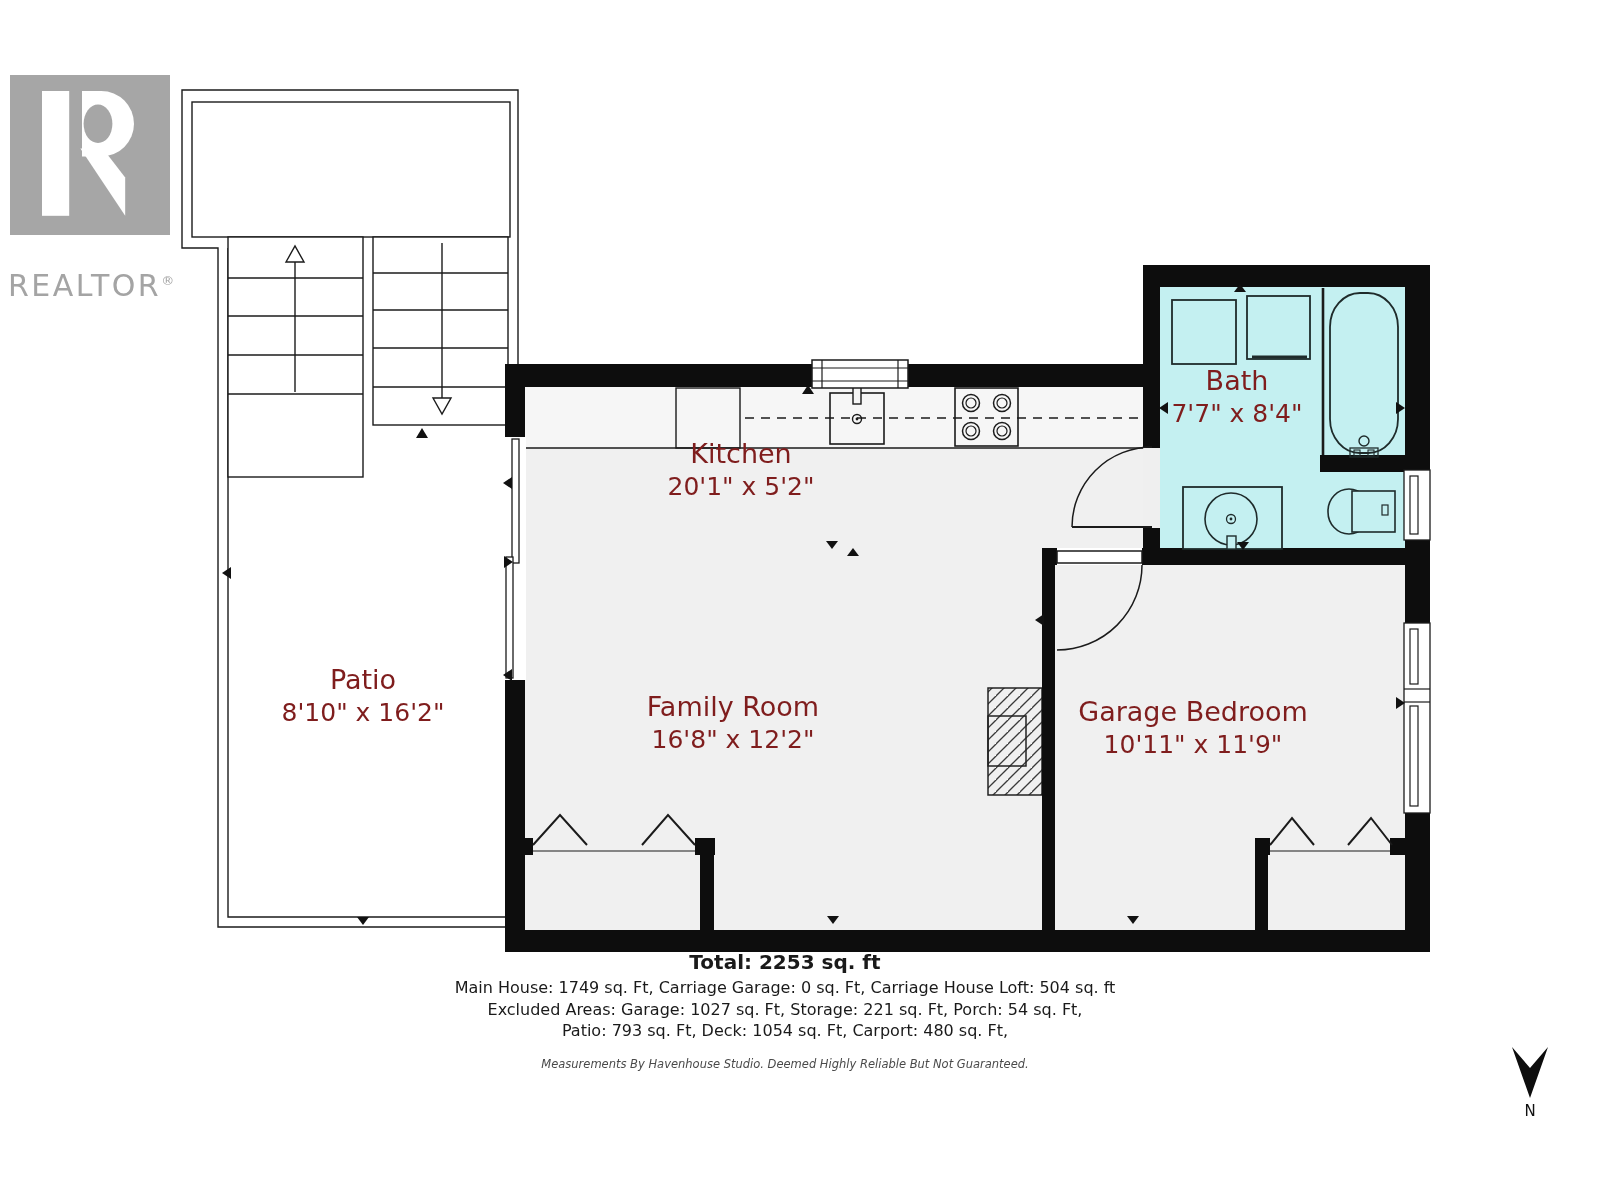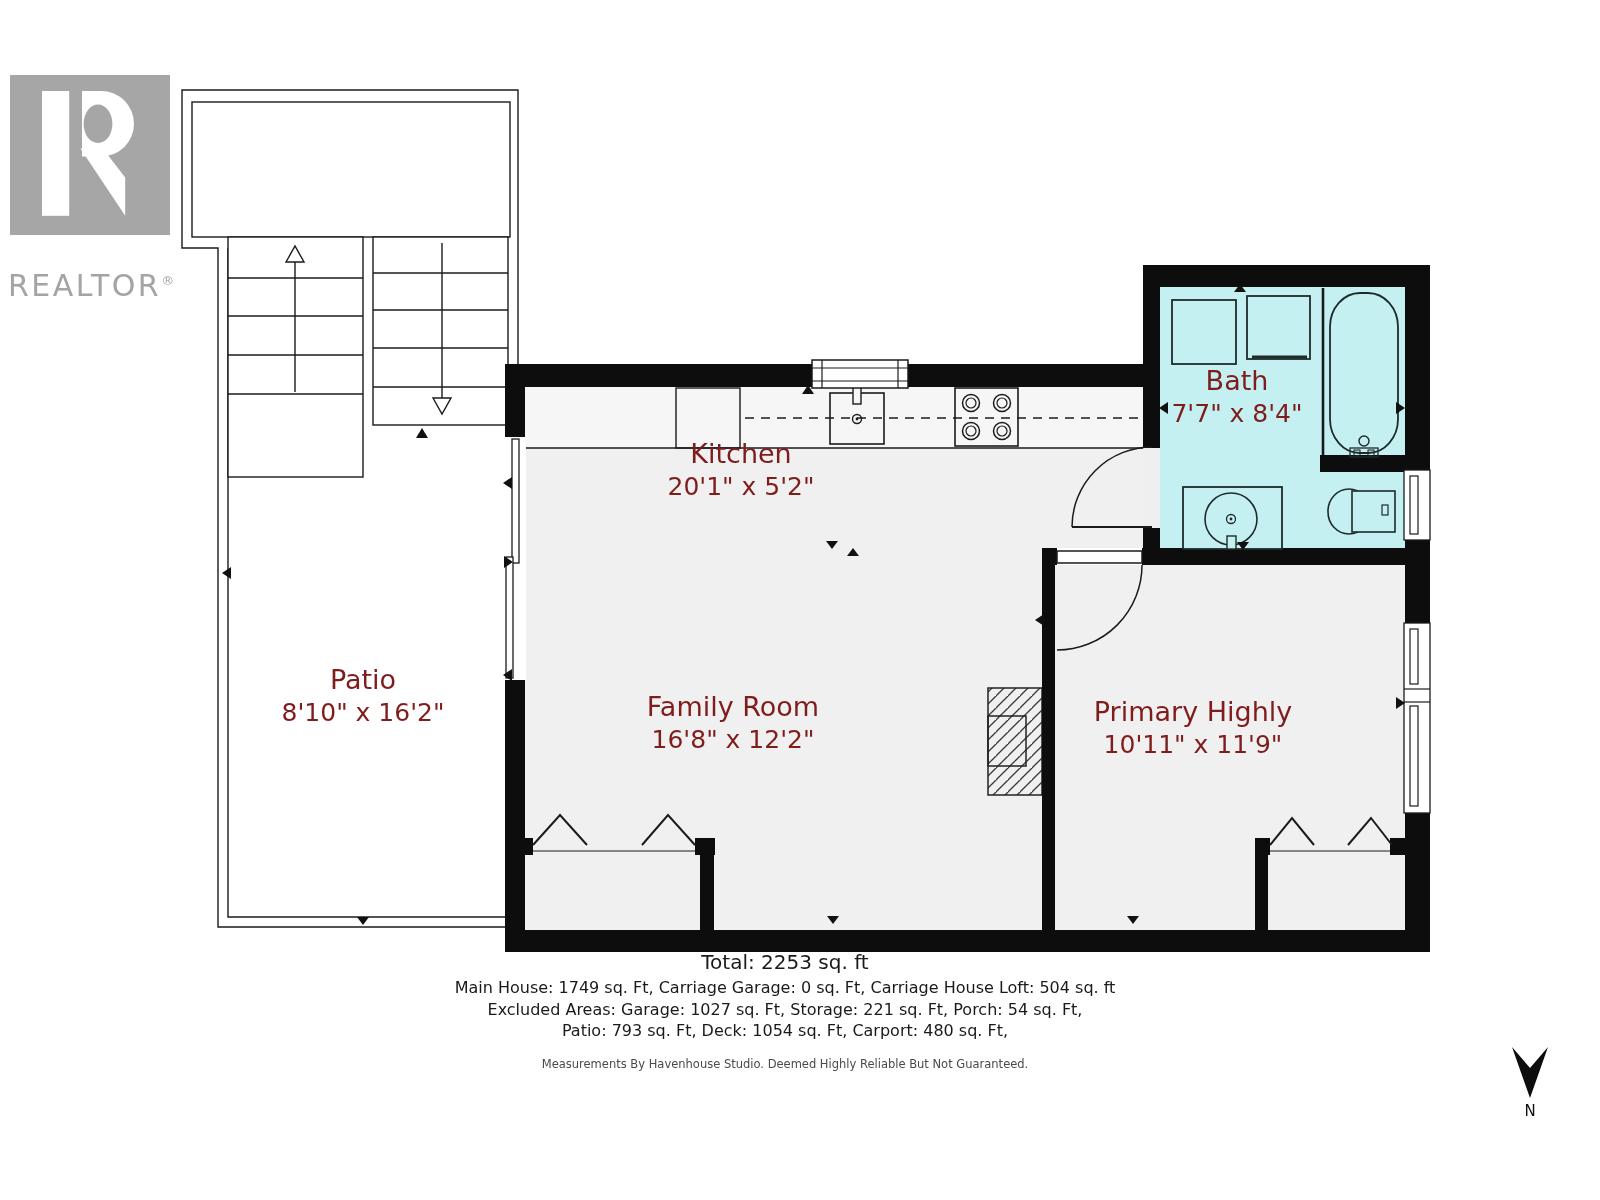--- a/index.html
+++ b/index.html
@@ -20,23 +20,23 @@
   }
   .logo-text{
     position:absolute;left:8px;top:236px;width:200px;
     font-size:30px;letter-spacing:2.5px;color:#a4a4a4;white-space:nowrap;margin-top:32px;
   }
   .logo-text sup{font-size:13px;letter-spacing:0;}
   .summary{
     position:absolute;left:785px;top:950px;transform:translateX(-50%);
     text-align:center;color:#1a1a1a;white-space:nowrap;
   }
-  .summary-total{font-size:20px;font-weight:normal;margin-bottom:3px;}
+  .summary-total{font-size:20px;font-weight:bold;margin-bottom:3px;}
   .summary-line{font-size:16px;line-height:21.5px;}
-  .disclaimer{margin-top:15px;font-size:11.5px;color:#4a4a4a;}
+  .disclaimer{margin-top:15px;font-size:11.5px;color:#4a4a4a;font-style:italic;}
   .compass-n{
     position:absolute;left:1530px;top:1102px;transform:translateX(-50%);
     font-size:15px;color:#111;
   }
 </style>
 </head>
 <body>
 
 <svg id="plan-svg" width="1600" height="1200" viewBox="0 0 1600 1200">
   <defs>
@@ -255,21 +255,21 @@
 </div>
 <div class="room-label" style="left:733px;top:690px;">
   <div class="room-name">Family Room</div>
   <div class="room-dims">16'8" x 12'2"</div>
 </div>
 <div class="room-label" style="left:1237px;top:364px;">
   <div class="room-name">Bath</div>
   <div class="room-dims">7'7" x 8'4"</div>
 </div>
 <div class="room-label" style="left:1193px;top:695px;">
-  <div class="room-name">Primary Highly</div>
+  <div class="room-name">Garage Bedroom</div>
   <div class="room-dims">10'11" x 11'9"</div>
 </div>
 
 <div class="summary">
   <div class="summary-total">Total: 2253 sq. ft</div>
   <div class="summary-line">Main House: 1749 sq. Ft, Carriage Garage: 0 sq. Ft, Carriage House Loft: 504 sq. ft</div>
   <div class="summary-line">Excluded Areas: Garage: 1027 sq. Ft, Storage: 221 sq. Ft, Porch: 54 sq. Ft,</div>
   <div class="summary-line">Patio: 793 sq. Ft, Deck: 1054 sq. Ft, Carport: 480 sq. Ft,</div>
   <div class="disclaimer">Measurements By Havenhouse Studio. Deemed Highly Reliable But Not Guaranteed.</div>
 </div>

